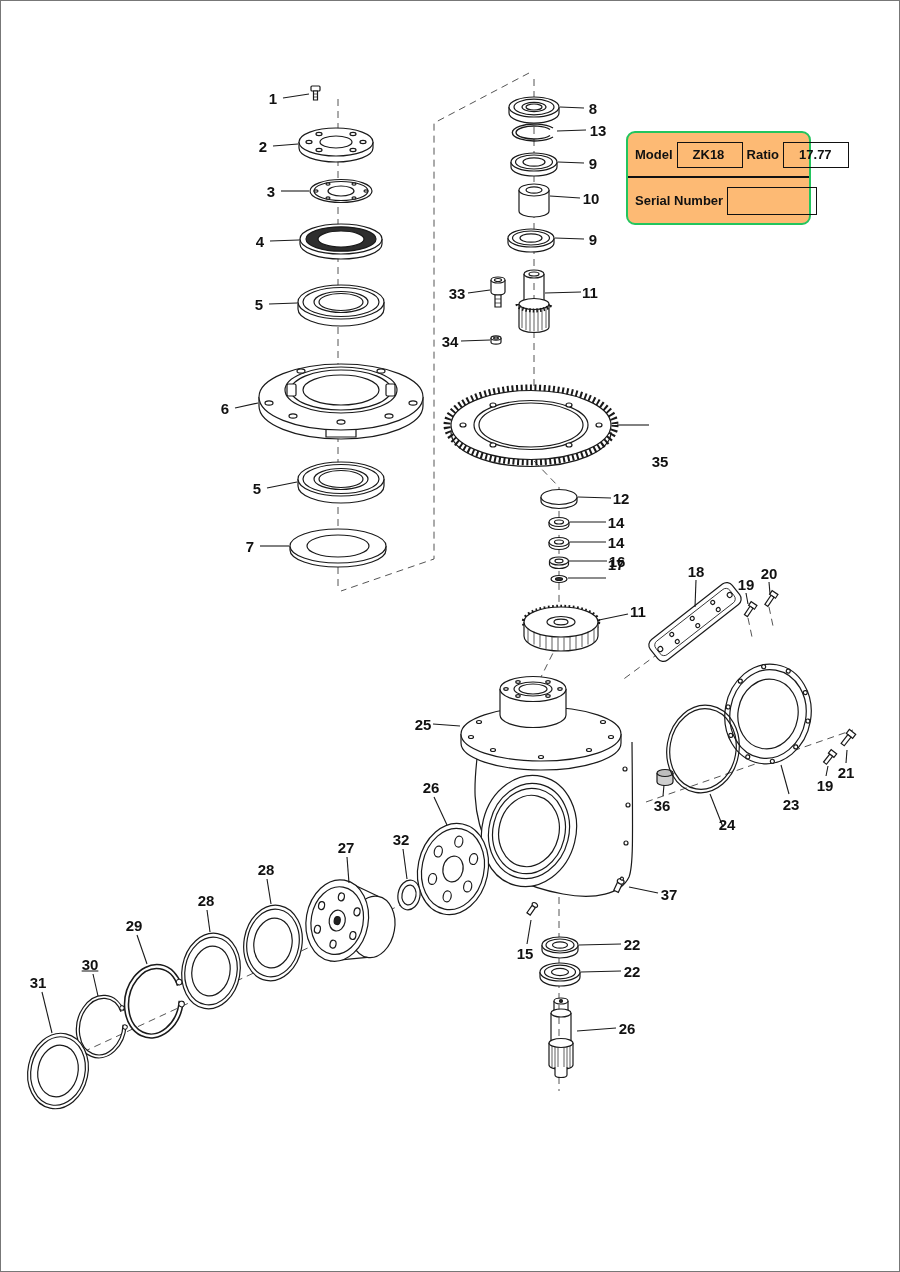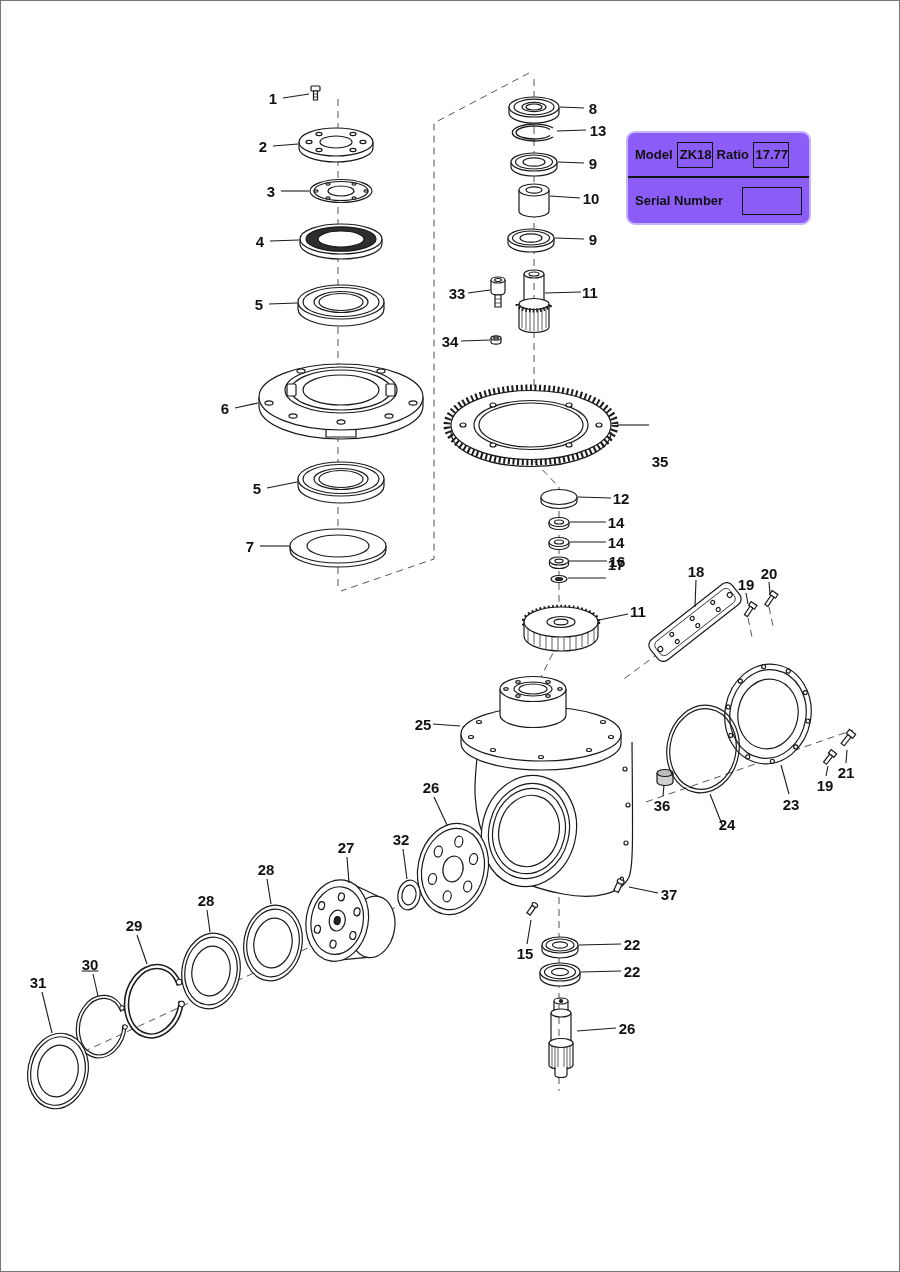--- a/index.html
+++ b/index.html
@@ -9,32 +9,32 @@
     border:1px solid #777;box-sizing:border-box;margin:0 auto;
   }
   .canvas svg{position:absolute;left:0;top:0;}
   .part-label{
     position:absolute;transform:translate(-50%,-50%);
     font-size:15px;font-weight:700;color:#111;white-space:nowrap;
     user-select:none;
   }
   .nameplate{
     position:absolute;left:625px;top:130px;width:185px;
-    border:2px solid #c4b5fd;border-radius:9px;background:#8b5cf6;
+    border:2px solid #22c55e;border-radius:9px;background:#fdba74;
     font-size:13px;font-weight:700;color:#111;box-sizing:border-box;
   }
   .np-row{
     display:flex;align-items:center;gap:4px;padding:0 7px;height:45px;
     border-bottom:2px solid #111;box-sizing:border-box;
   }
   .np-row:last-child{border-bottom:none;}
   .np-label{white-space:nowrap;}
   .np-value{
-    border:1.4px solid #111;padding:2px 0;min-width:34px;height:20px;
-    line-height:20px;text-align:right;box-sizing:content-box;
+    border:1.4px solid #111;padding:2px 15px;min-width:34px;height:20px;
+    line-height:20px;text-align:left;box-sizing:content-box;
   }
   .np-empty{margin-left:auto;min-width:58px;height:22px;}
 </style>
 </head>
 <body>
 
 <div class="canvas">
 
   <svg width="900" height="1272" viewBox="0 0 900 1272">
 

